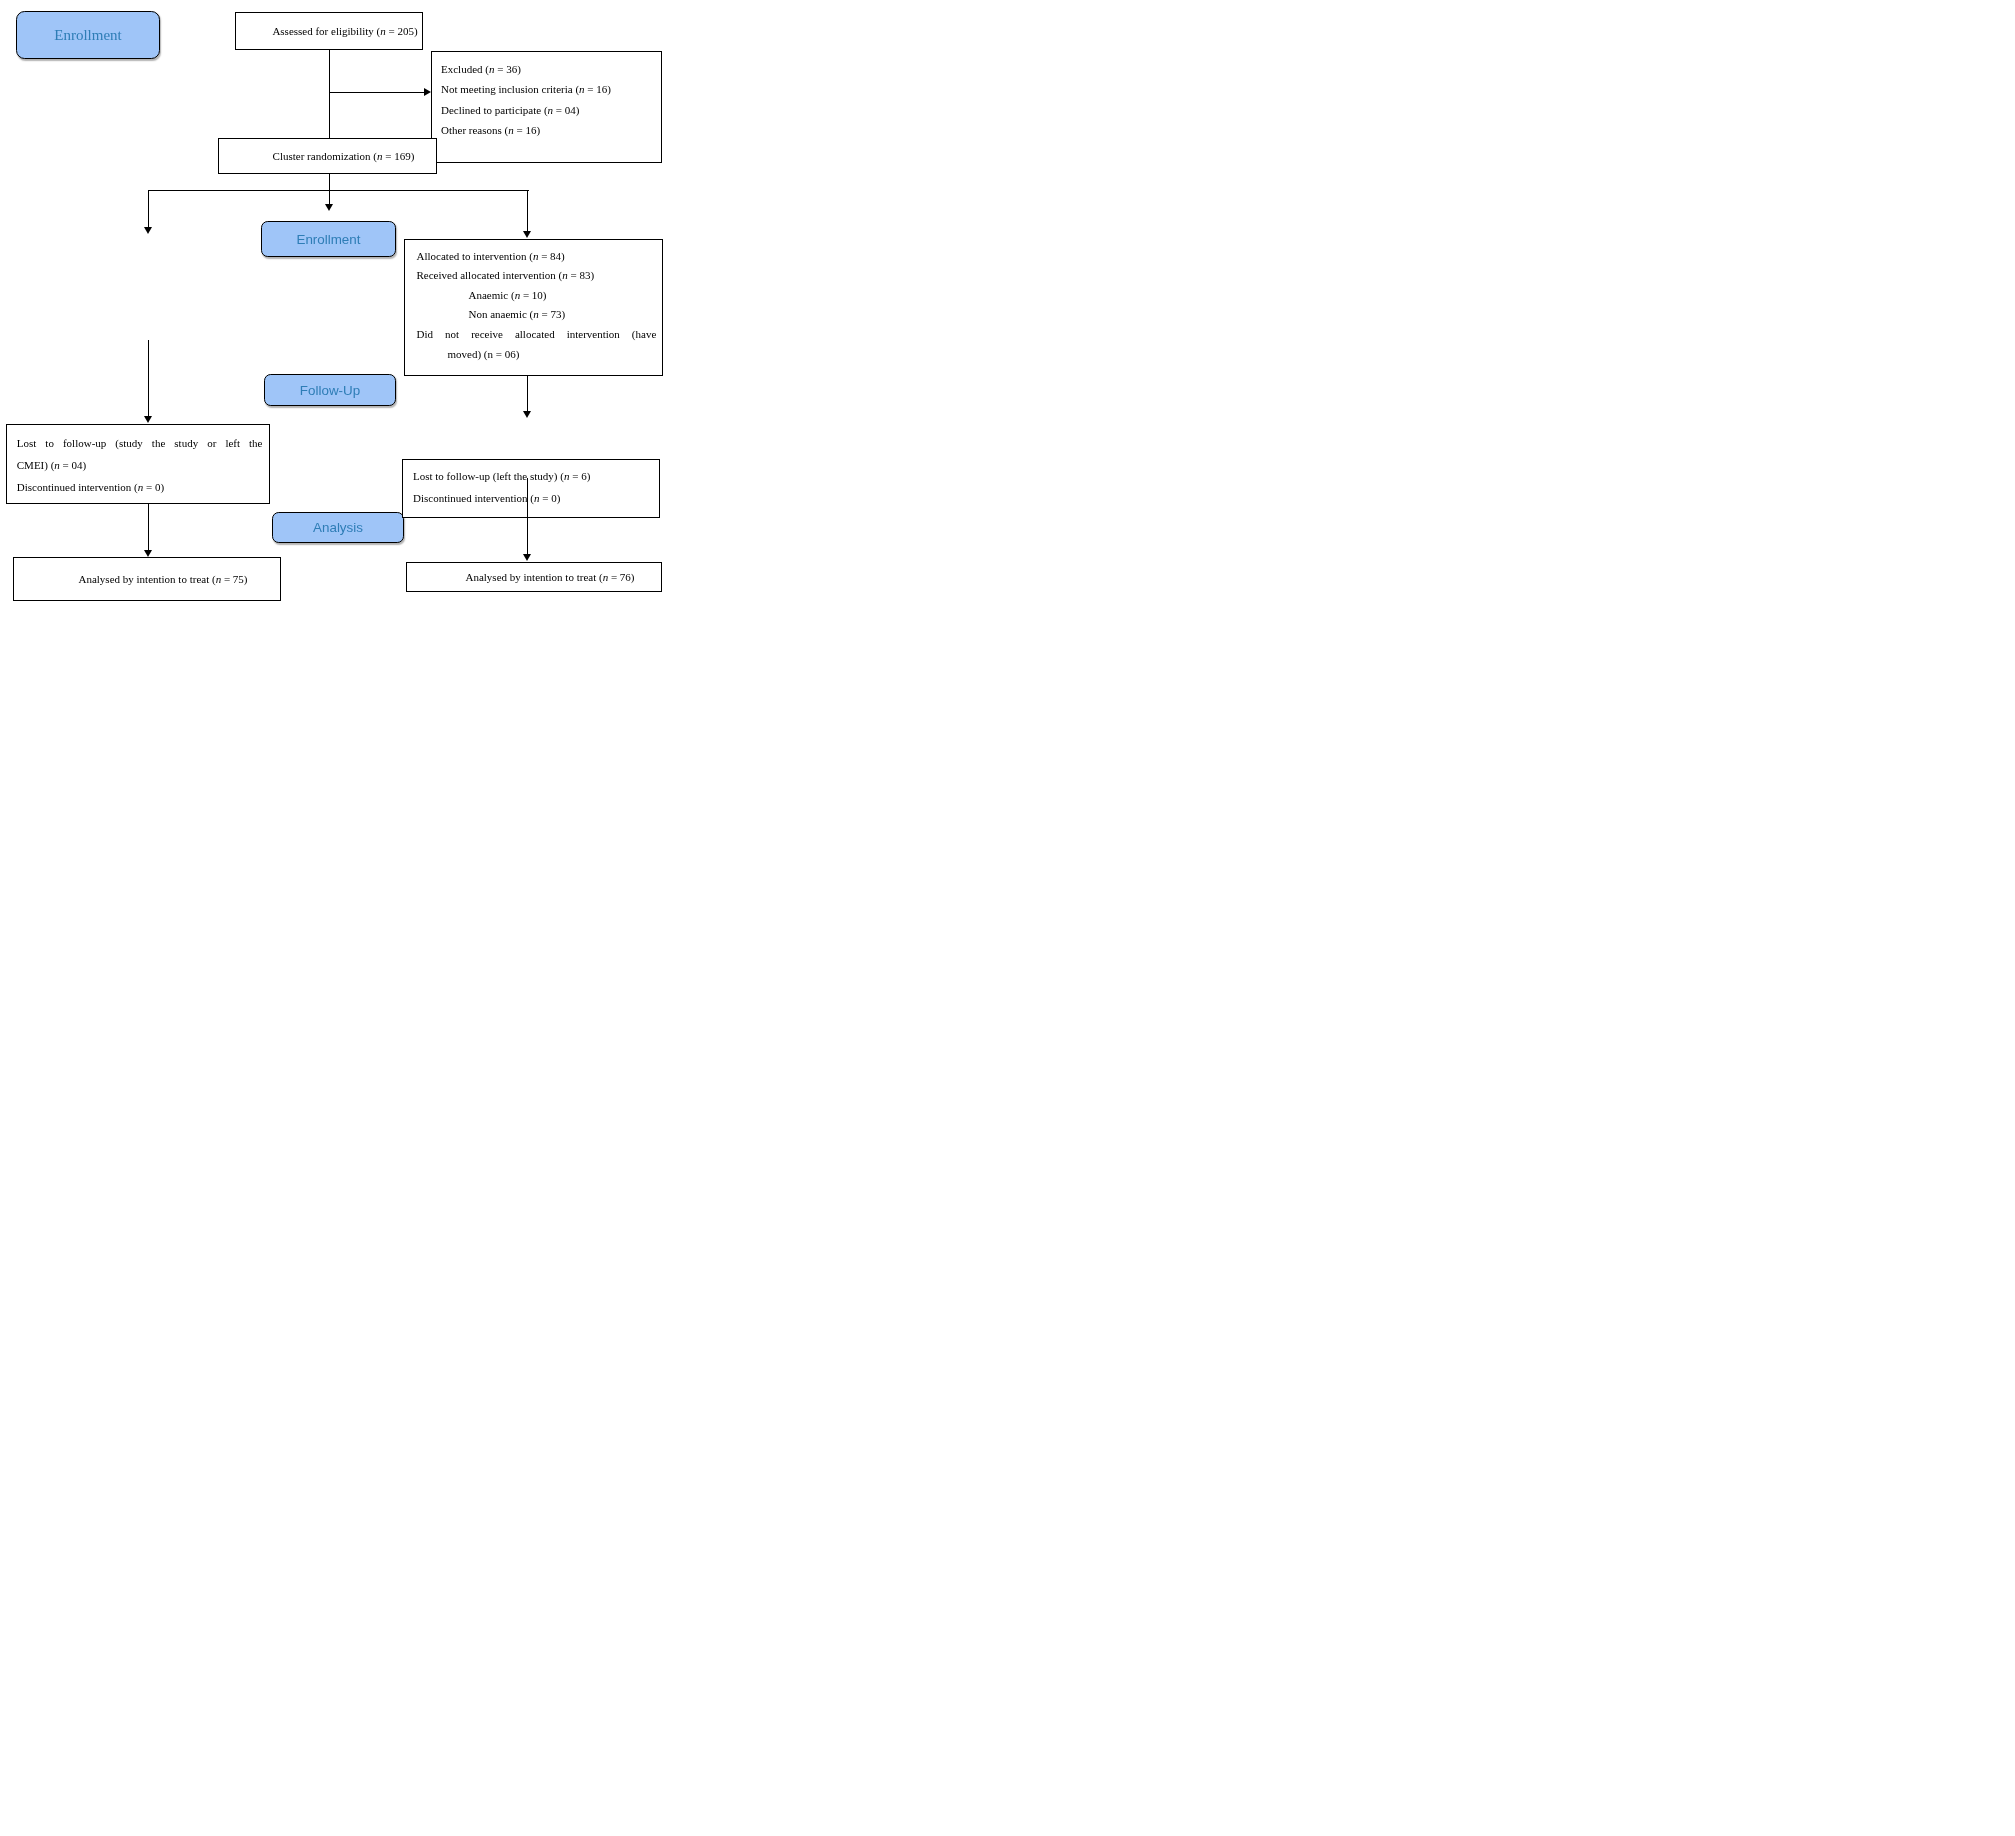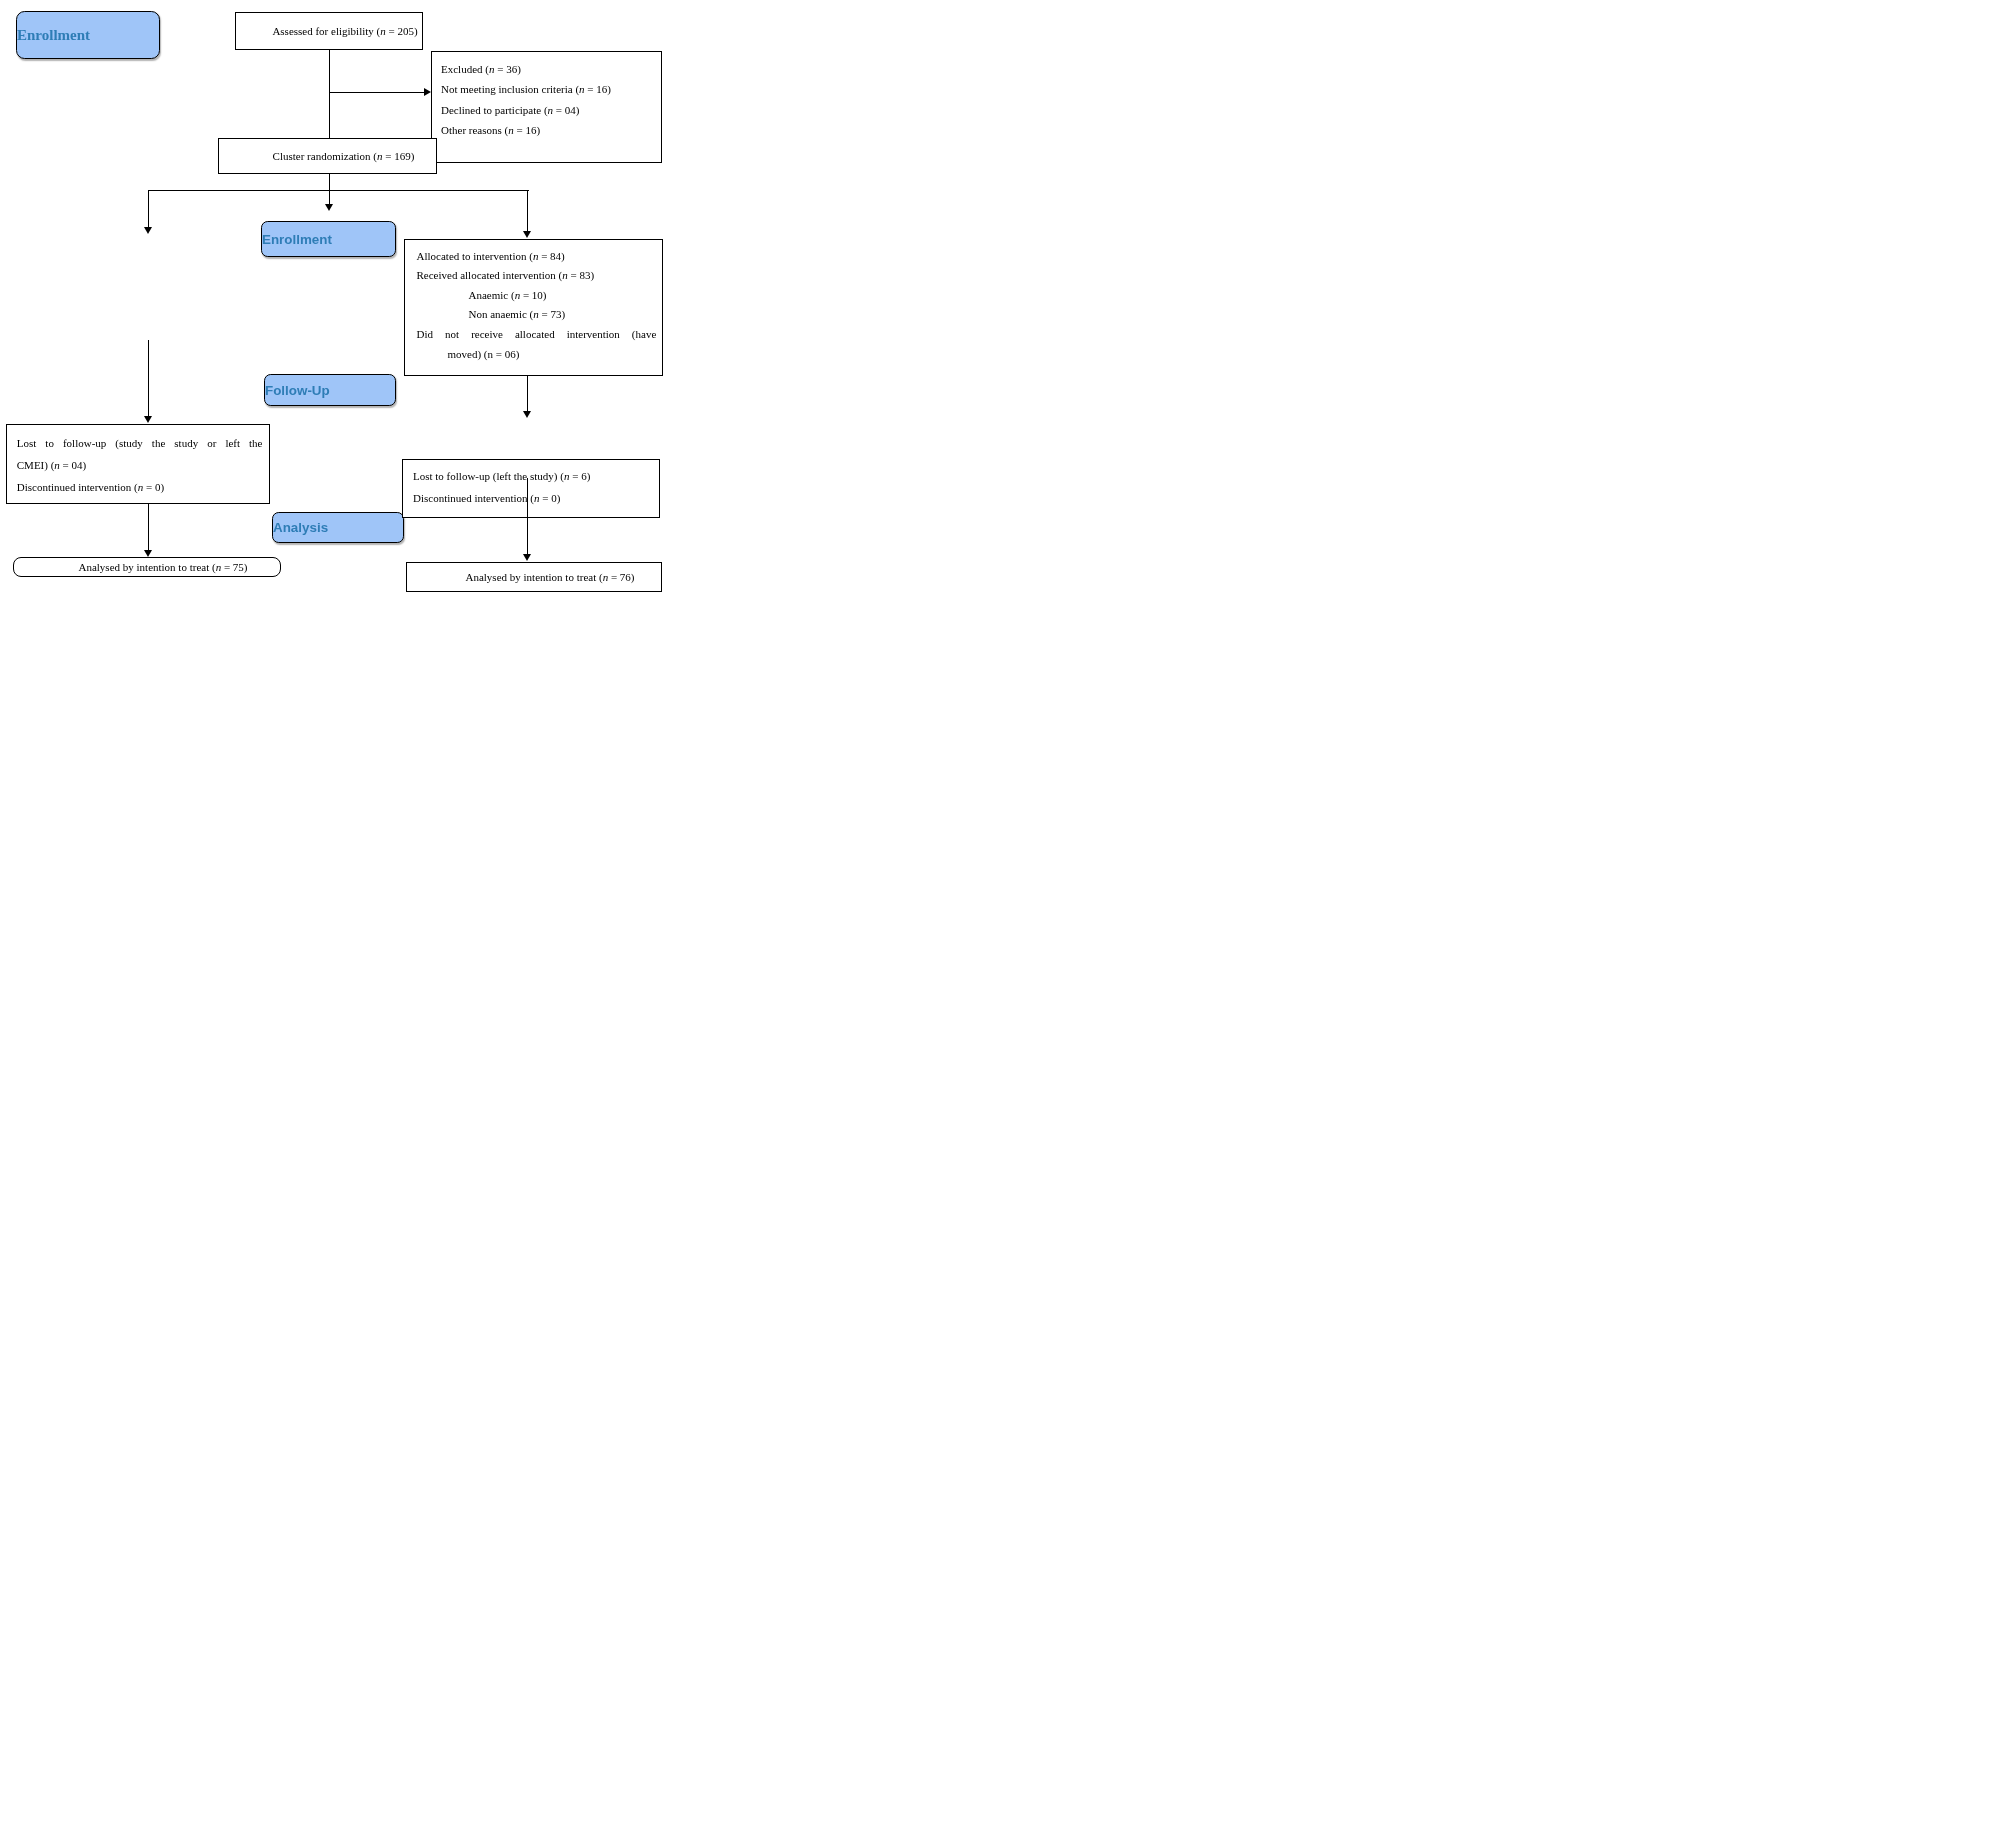--- a/index.html
+++ b/index.html
@@ -31,33 +31,33 @@
   #box-excluded .tline { line-height:20.5px; }
   #box-cluster   { left:218px; top:138px;  width:219px; height:36px; }
   #box-alloc-left  { left:8px;  top:235px; width:249px; height:105px; padding:7.6px 3.8px 0 11.5px; }
   #box-alloc-left .tline { line-height:21px; }
   #box-alloc-right { left:404px; top:239px; width:259px; height:137px; padding:6.7px 5.7px 0 11.5px; }
   #box-alloc-right .tline { line-height:19.6px; }
   #box-lost-left  { left:6.2px;  top:424px; width:264px; height:80px; padding:6.7px 6.7px 0 9.6px; }
   #box-lost-left .tline { line-height:22px; }
   #box-lost-right { left:402px; top:419px; width:258px; height:59px; padding:6.2px 4.8px 0 10px;margin-top:40px; }
   #box-lost-right .tline { line-height:21.5px; }
-  #box-analysed-left  { left:13px;  top:557px; width:268px; height:20px;border-radius:8px; }
+  #box-analysed-left  { left:13px;  top:557px; width:268px; height:44px; }
   #box-analysed-right { left:406px; top:562px; width:256px; height:30px; }
 
   
   .badge {
     position:absolute;
     box-sizing:border-box;
     border:1.4px solid #000;
     border-radius:6.7px;
     background:var(--badge-fill, #9FC5F8);
     color:var(--badge-text, #2E7DB6);
-    display:flex; align-items:center; 
-    font-weight:bold;
+    display:flex; align-items:center; justify-content:center;
+    font-weight:normal;
     box-shadow:1px 1.4px 1.4px rgba(0,0,0,0.30);
   }
   .badge.sans { font-family:"Liberation Sans", sans-serif; font-size:13.4px; }
   #badge-enrollment { left:16px;  top:11px;   width:144px; height:48px; border-radius:8.6px; font-size:15px; }
   #badge-allocation { left:261px; top:221px;  width:135px; height:36px; }
   #badge-followup   { left:264px; top:374px;  width:132px; height:32px; }
   #badge-analysis   { left:272px; top:512px; width:132px; height:31px; }
 
   
   .vline, .hline { position:absolute; background:var(--line-color, #000); }

